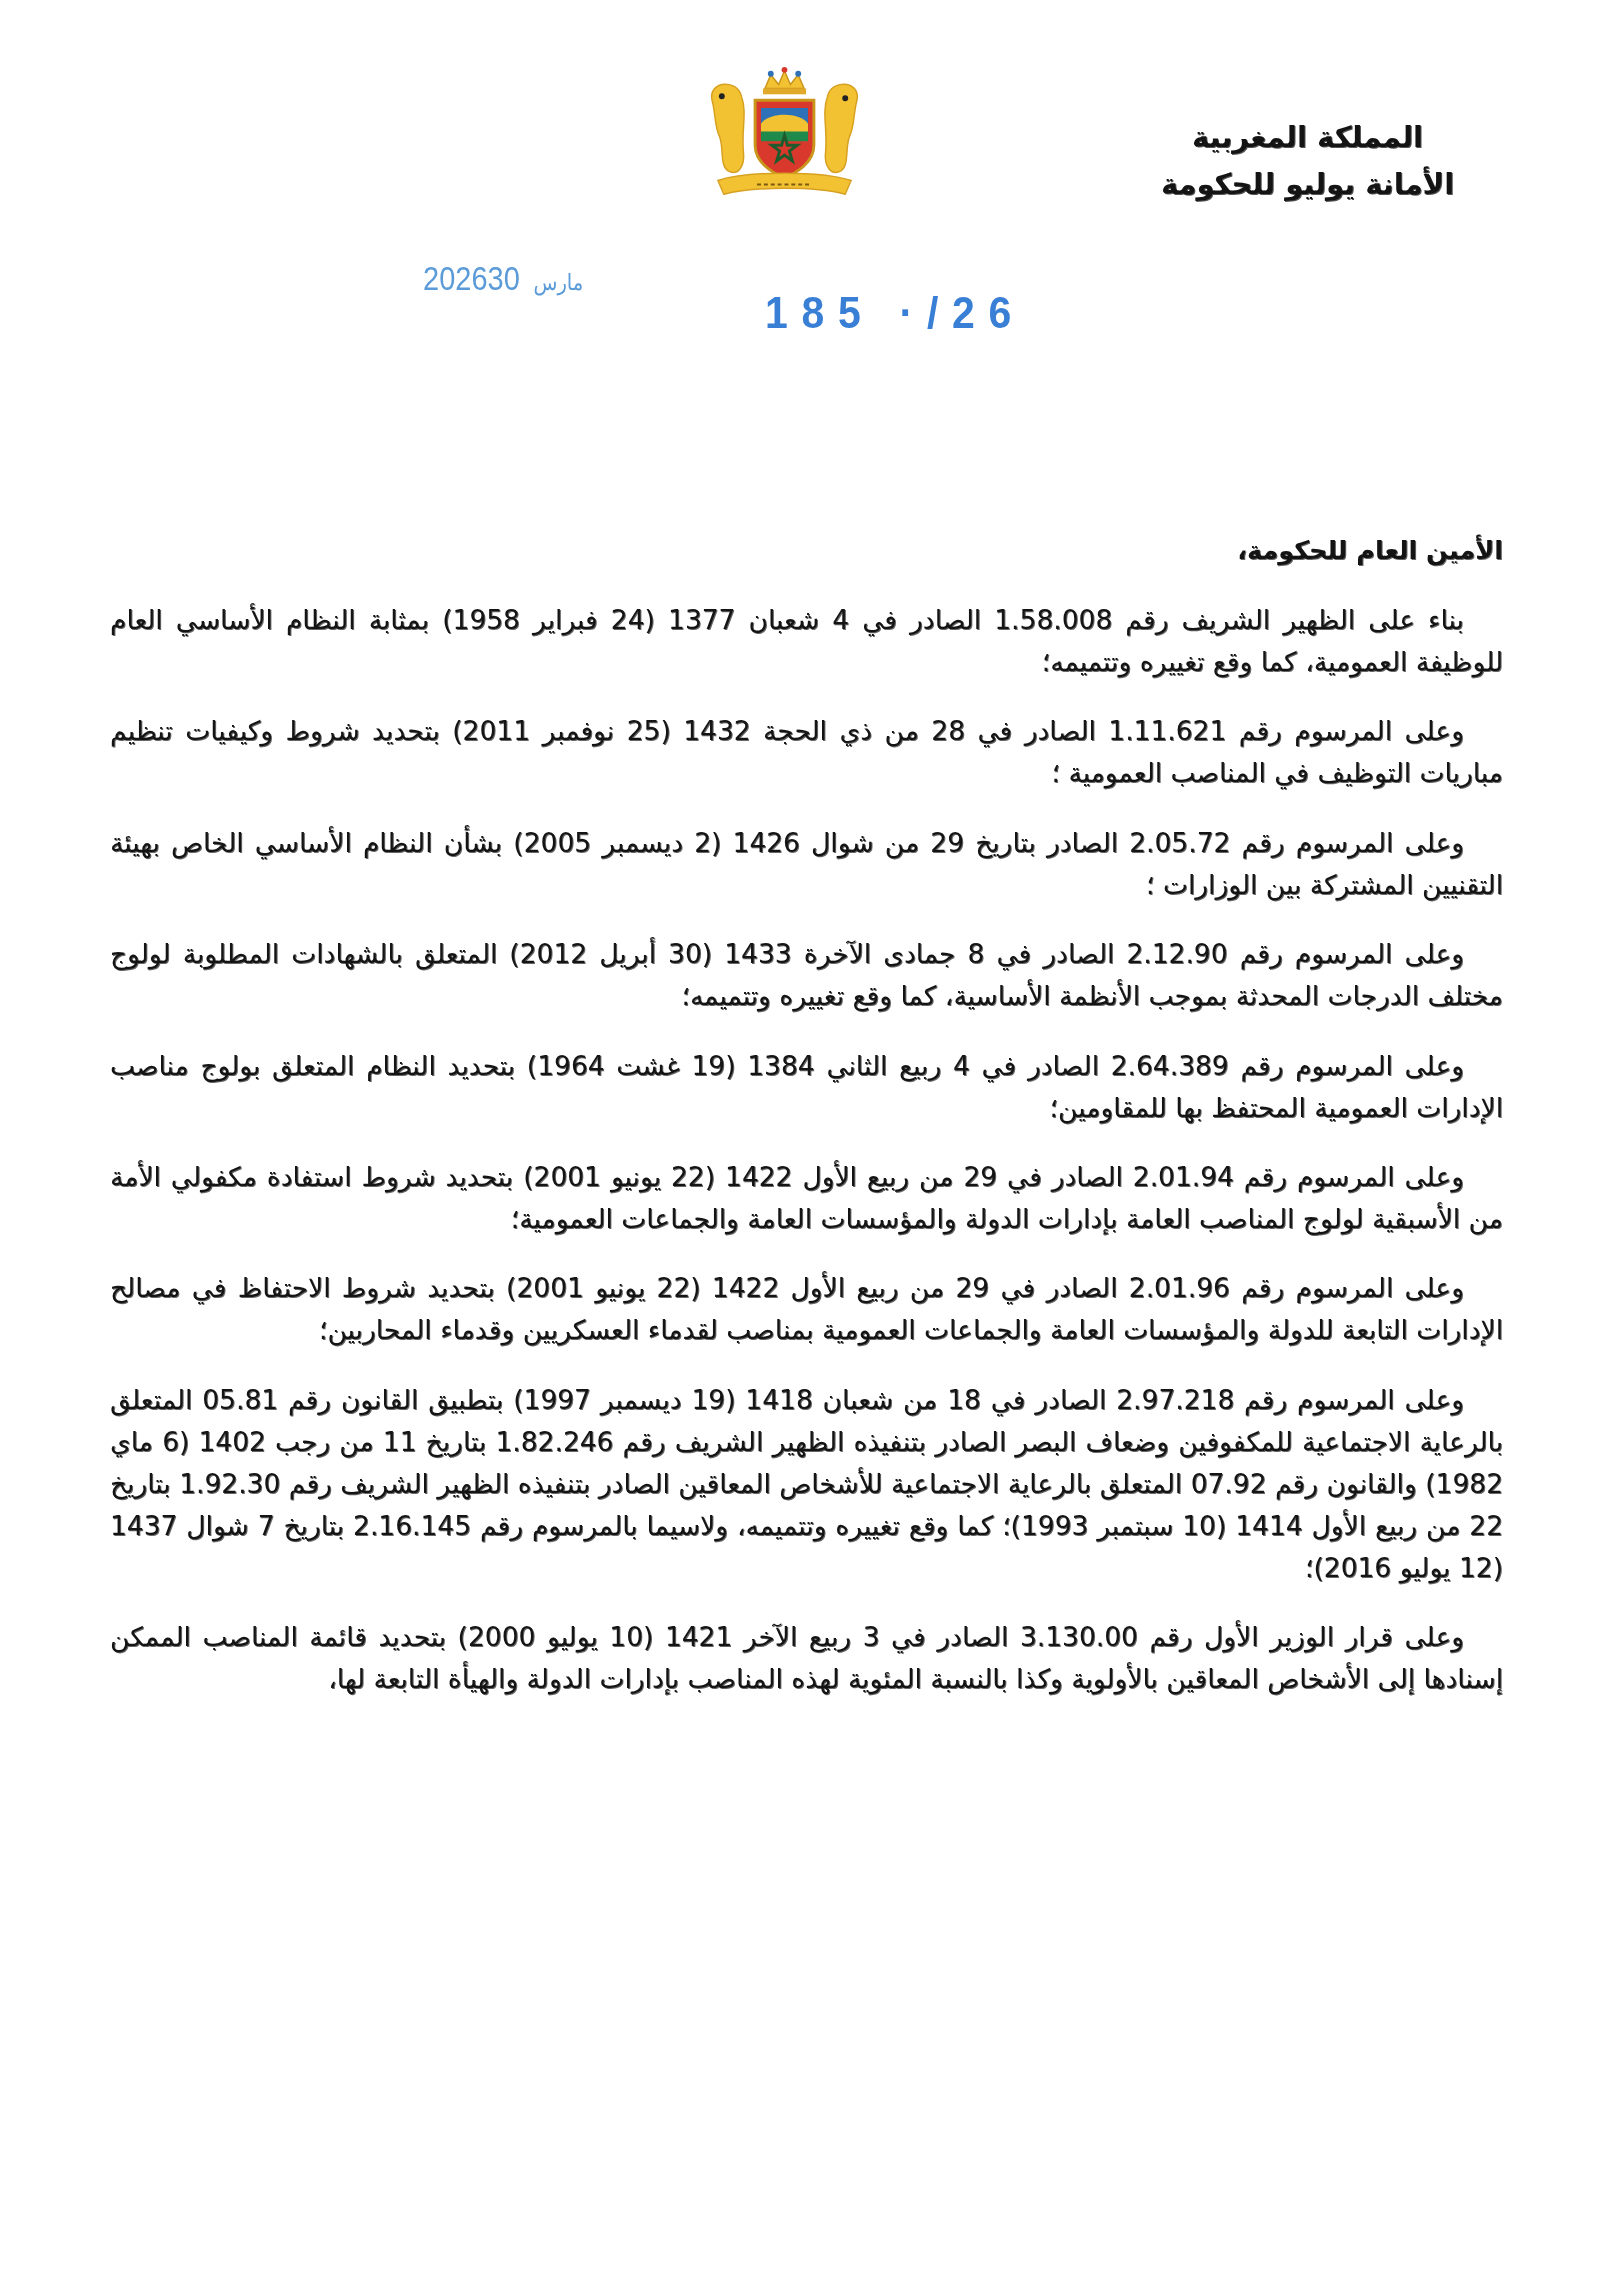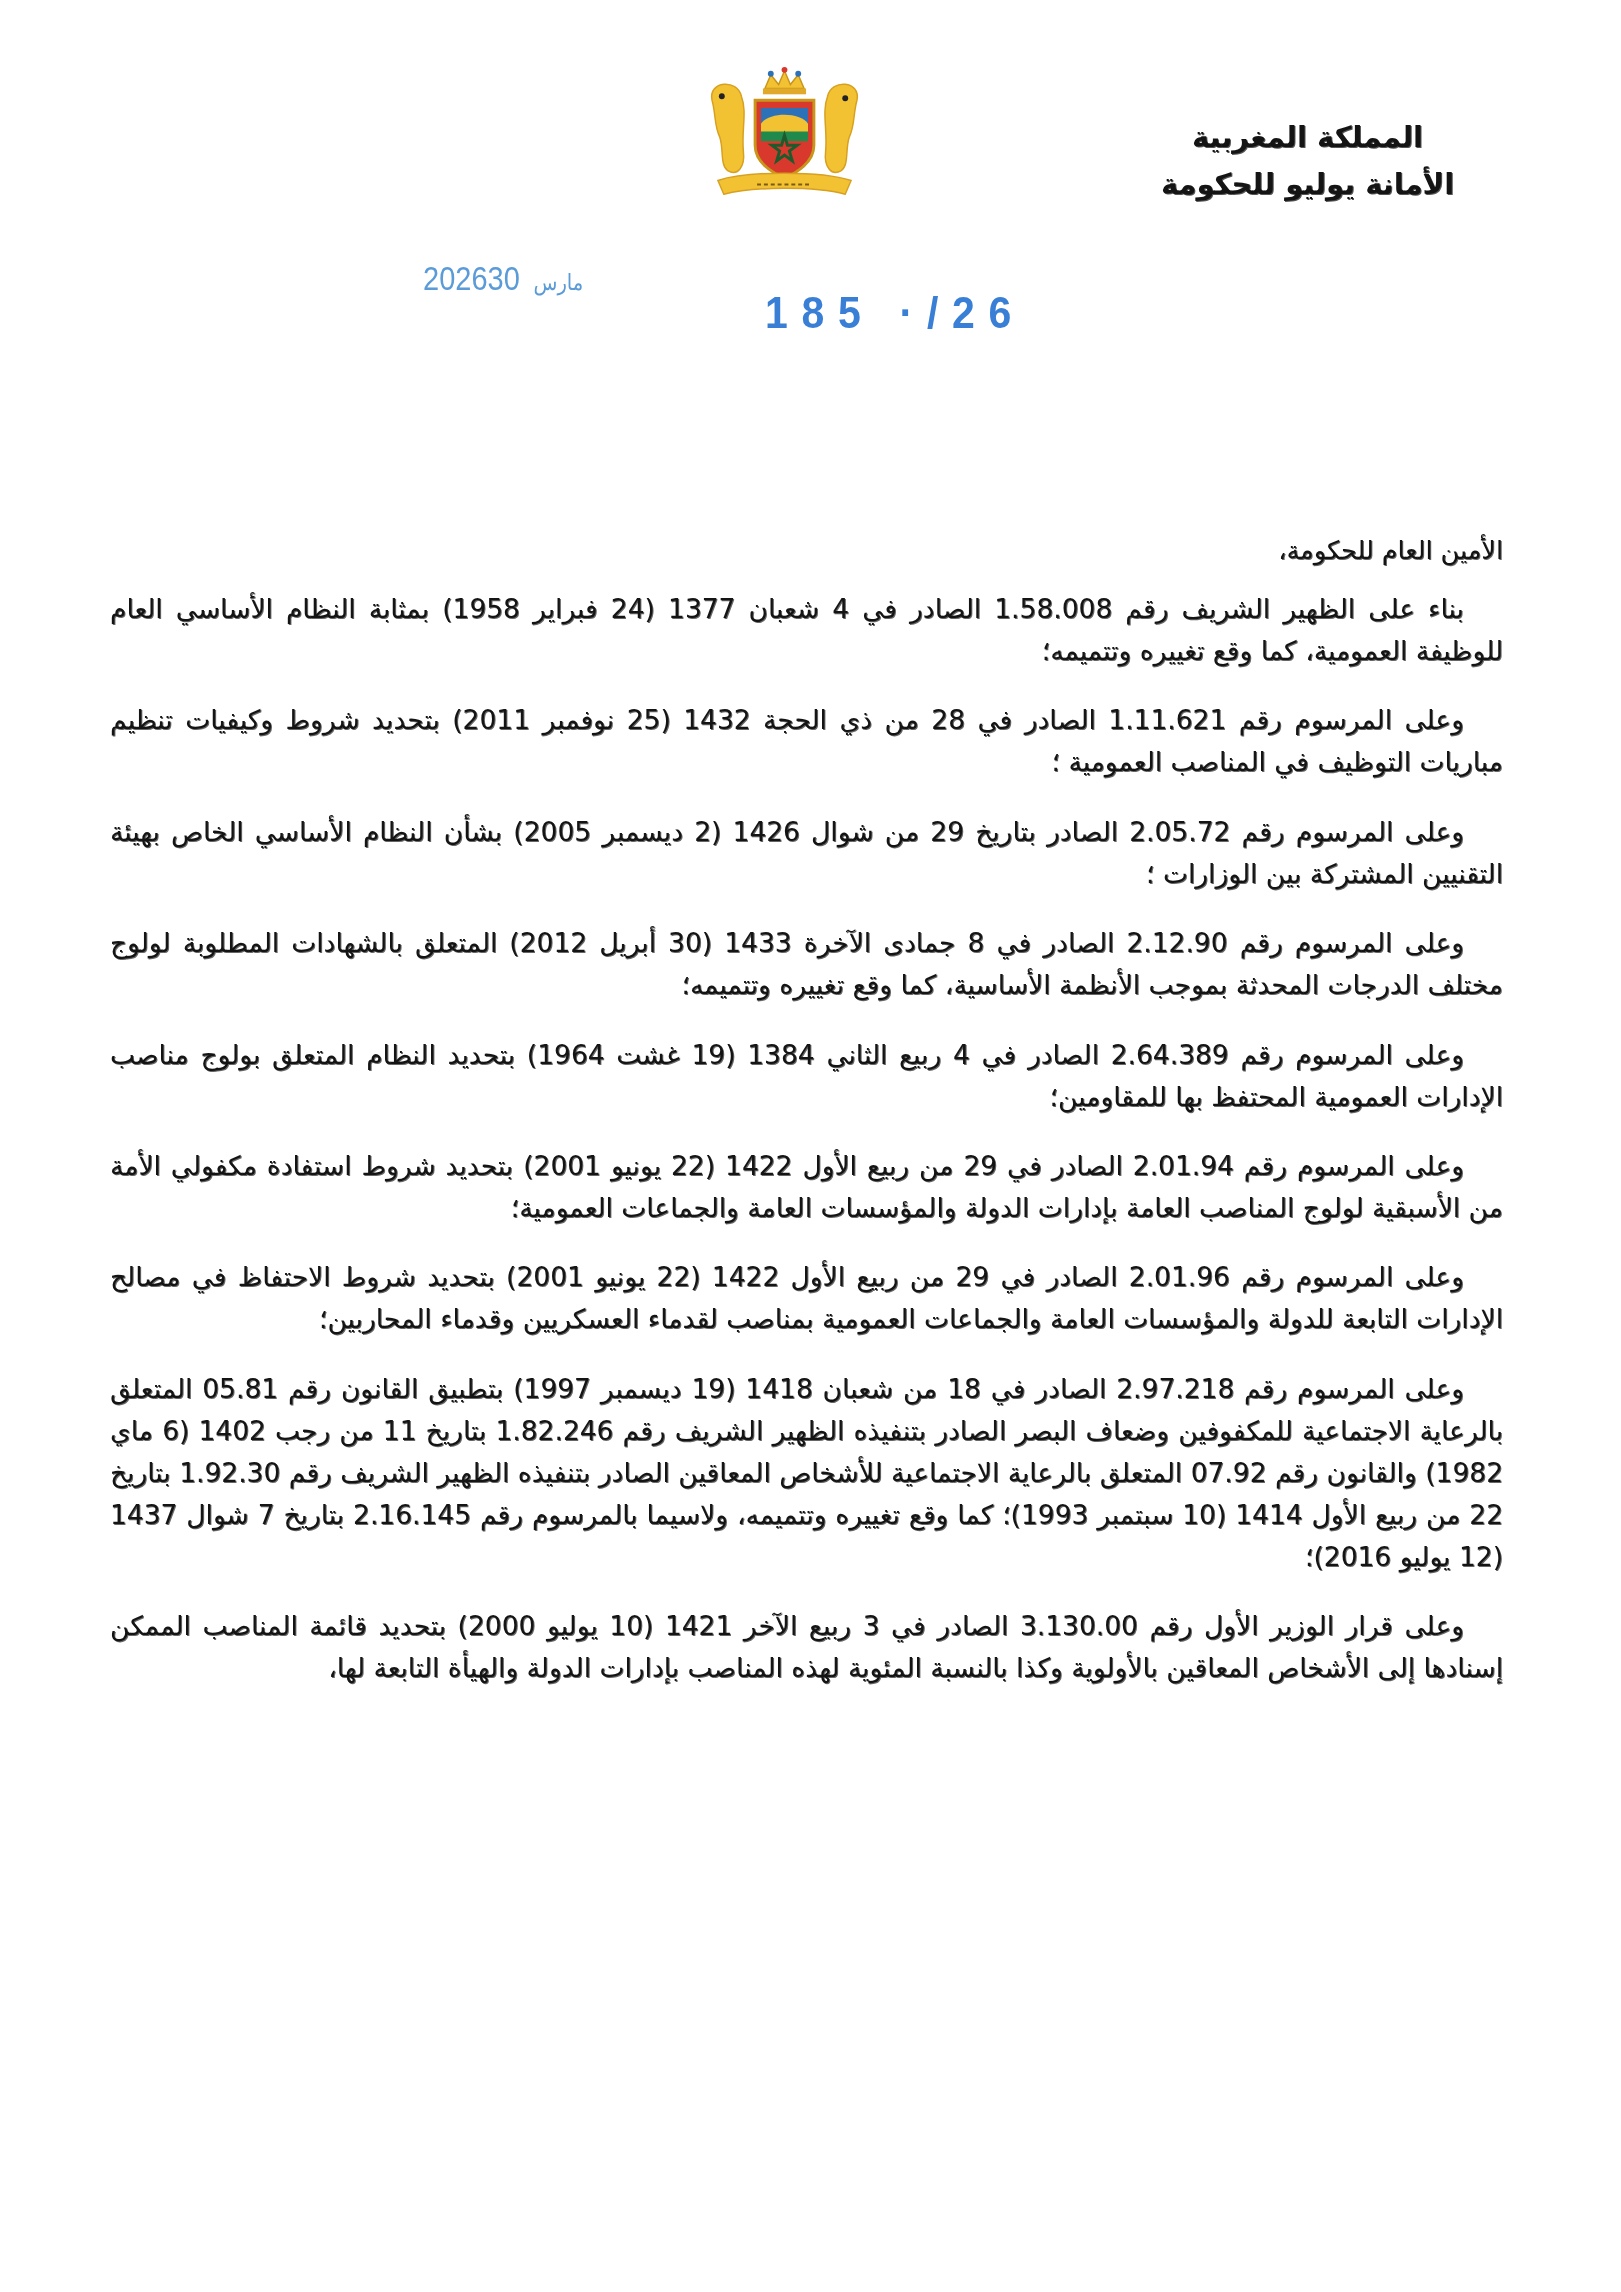--- a/index.html
+++ b/index.html
@@ -33,21 +33,21 @@
     position: absolute; top: 325px; left: 186px; right: 186px;
     direction: rtl; text-align: center; font-weight: bold; font-size: 31px;
     line-height: 82px; text-shadow: 1.5px 1.5px 0 #444;
   }
   .title .line { display: block; white-space: nowrap; }
   .body {
     position: absolute; top: 529px; left: 110px; right: 118px;
     direction: rtl; font-size: 26.5px; line-height: 42px;
     text-shadow: 1px 1px 0 #666;
   }
-  .addressee { font-weight: normal; margin: 0 0 17px 0; font-size: 25.5px; }
+  .addressee { font-weight: bold; margin: 0 0 28px 0; font-size: 25.5px; }
   .para { margin: 0 0 27.4px 0; text-align: justify; text-align-last: right; }
   .para .first { display: inline; padding-right: 39px; }
 </style>
 </head>
 <body>
 
 <div class="page">
 
   <div class="header-org">
     <div>المملكة المغربية</div>

